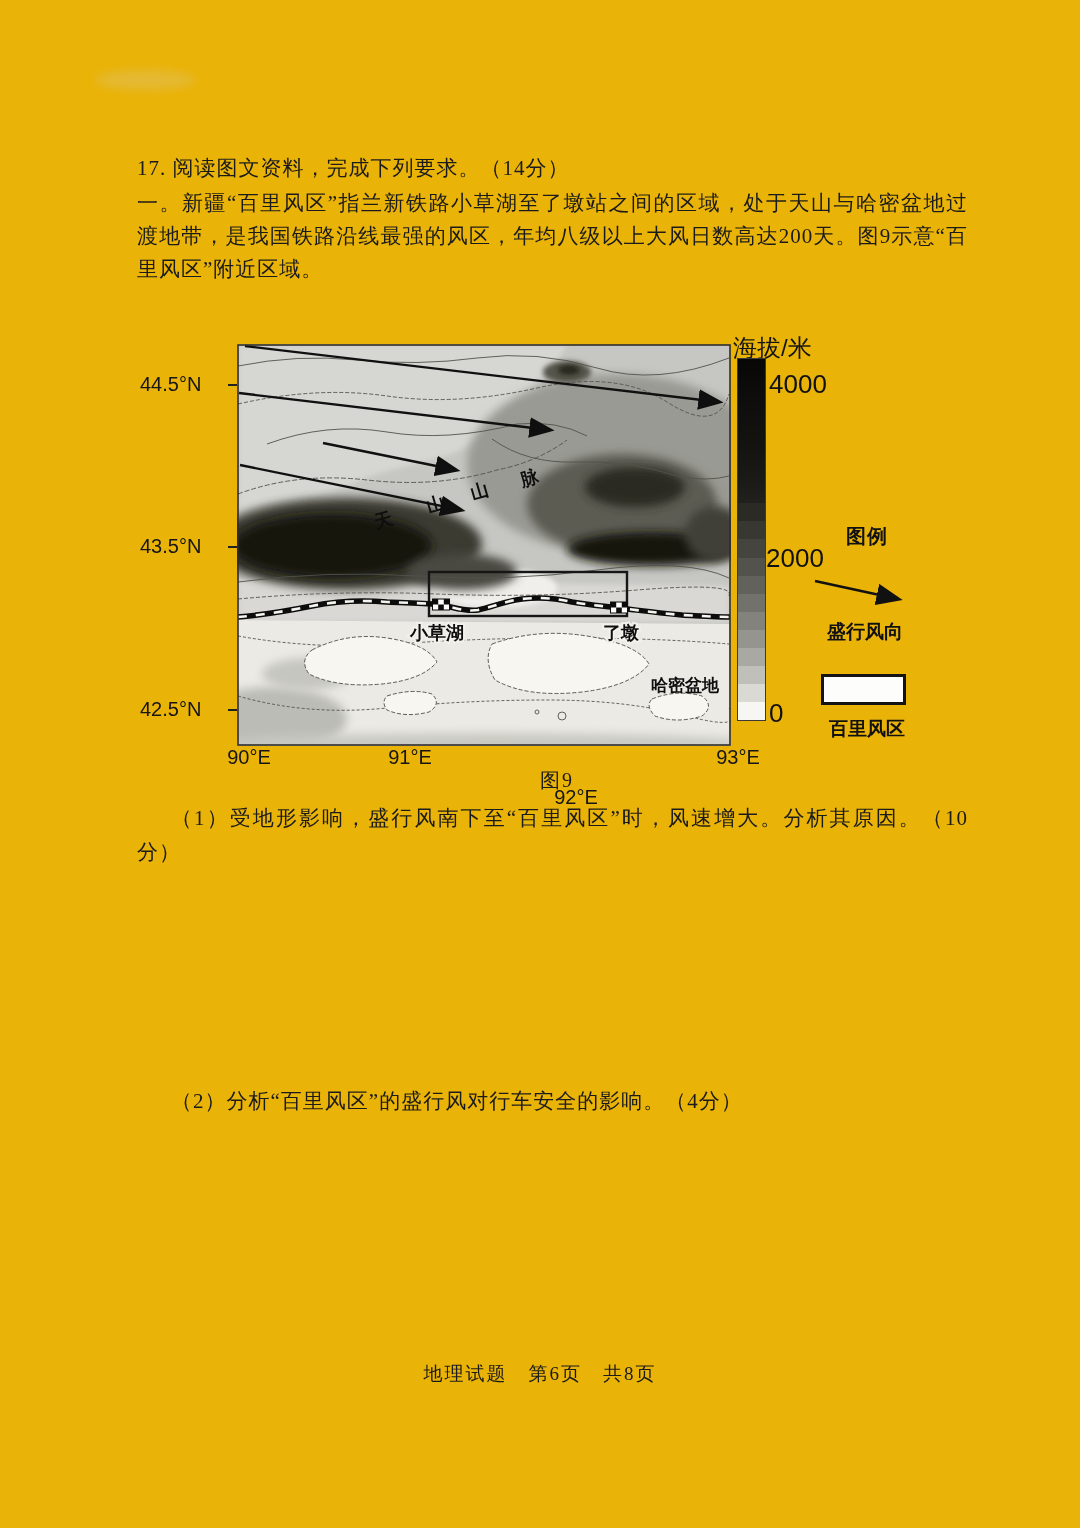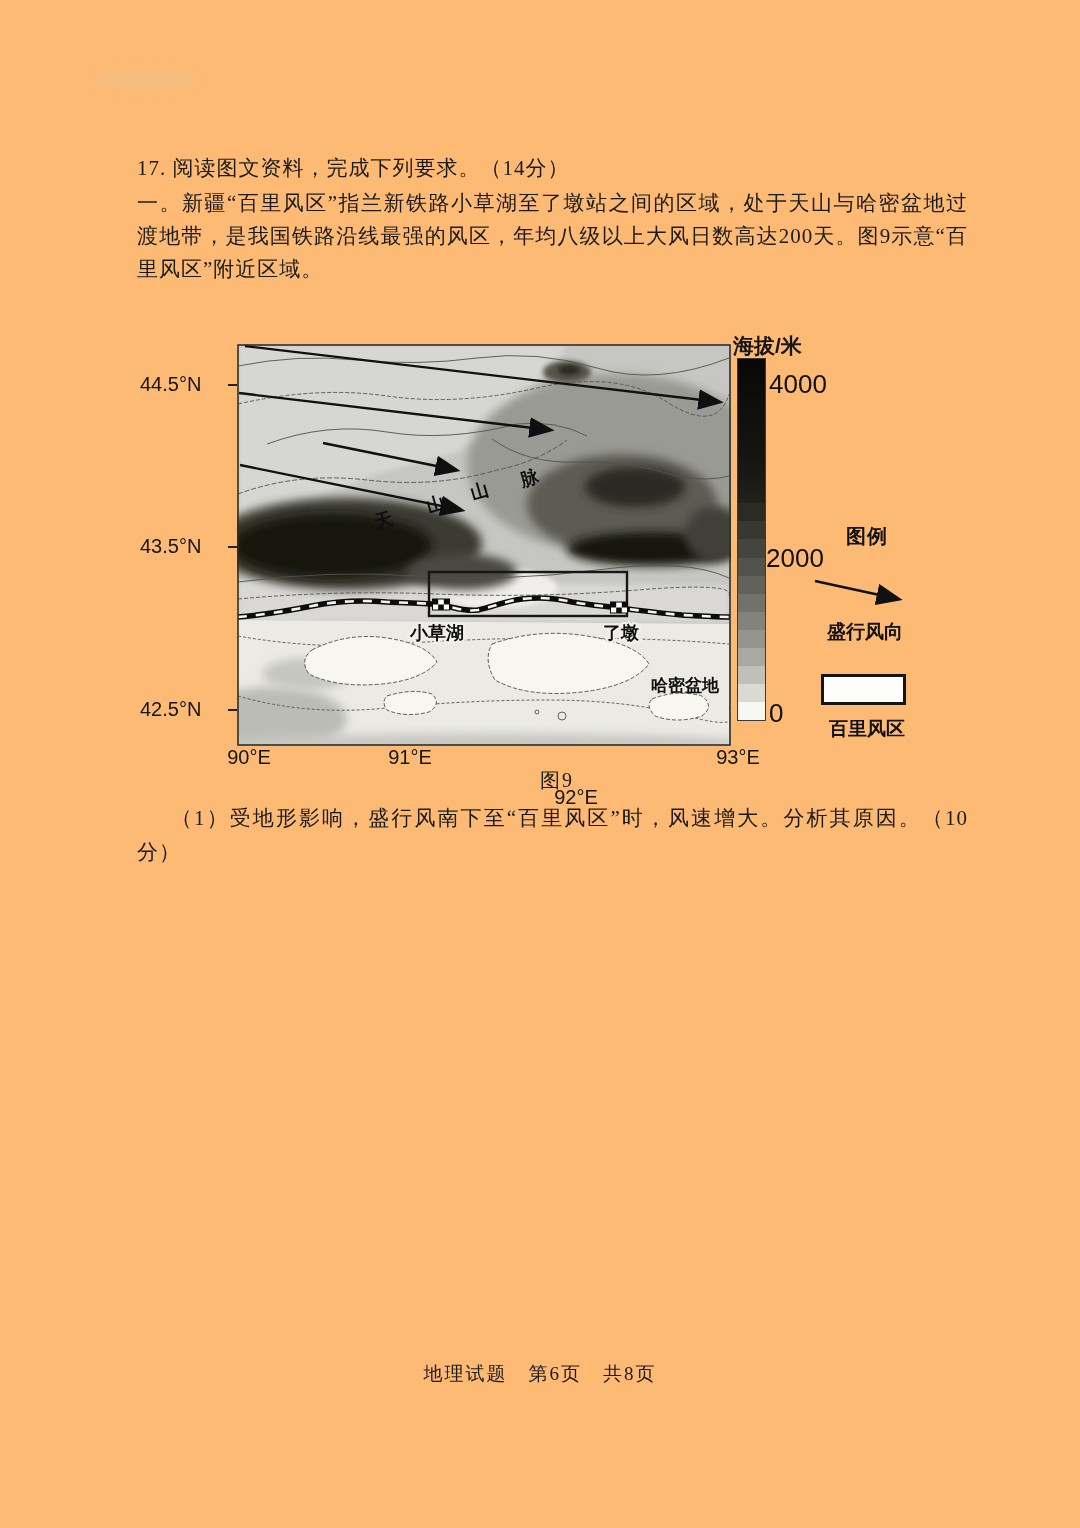--- a/index.html
+++ b/index.html
@@ -1,18 +1,18 @@
 <!DOCTYPE html>
 <html><head>
 <meta charset="utf-8">
 <style>
   html,body{margin:0;padding:0;background:#e8e8e8;}
   .page{
     position:relative;width:1080px;height:1528px;margin:0 auto;
-    background:#fdba74;overflow:hidden;
+    background:#eab308;overflow:hidden;
     font-family:"Liberation Serif","DejaVu Serif",serif;color:#1b1b1b;
   }
   .smudge{
     position:absolute;left:95px;top:70px;width:100px;height:20px;
     background:rgba(214,202,160,.28);border-radius:50%;filter:blur(5px);
   }
   .q-title{
     position:absolute;left:137px;top:153px;width:832px;
     font-size:21px;line-height:30px;letter-spacing:1px;
   }
@@ -36,22 +36,22 @@
     position:absolute;left:140px;width:85px;text-align:left;
     font-family:"Liberation Sans","DejaVu Sans",sans-serif;font-size:20px;color:#161616;
   }
   .lat-tick{position:absolute;left:228px;width:9px;height:2px;background:#222;}
   .lon-label{
     position:absolute;top:746px;width:70px;text-align:center;
     font-family:"Liberation Sans","DejaVu Sans",sans-serif;font-size:20px;color:#161616;
   }
   
   .cb-title{
-    position:absolute;left:733px;top:332px;font-size:21px;
-    font-family:"Liberation Sans","DejaVu Sans",sans-serif;font-weight:700;color:#141414;
+    position:absolute;left:733px;top:332px;font-size:24px;
+    font-family:"Liberation Sans","DejaVu Sans",sans-serif;font-weight:400;color:#141414;
   }
   .colorbar{
     position:absolute;left:737px;top:358px;width:29px;height:363px;
     border:1px solid #3a3a3a;box-sizing:border-box;
     background:linear-gradient(to bottom,
       #070706 0%, #0e0e0c 12%, #131310 24%, #1a1a17 34%, #21211d 40%,
       #2b2b26 40%, #2b2b26 45%,
       #383832 45%, #383832 50%,
       #454540 50%, #454540 55%,
       #53534d 55%, #53534d 60%,
@@ -227,16 +227,17 @@
   <div class="legend-label legend-wind">盛行风向</div>
   <div class="legend-swatch"></div>
   <div class="legend-label legend-zone">百里风区</div>
 
   <div class="fig-caption">图9</div>
 
   <div class="subq" style="top:801px;">
     <div class="jline sub-indent">（1）受地形影响，盛行风南下至“百里风区”时，风速增大。分析其原因。（10</div>
     <div>分）</div>
   </div>
+  <div class="subq sub-indent" style="top:1084px;">（2）分析“百里风区”的盛行风对行车安全的影响。（4分）</div>
 
   <div class="footer">地理试题　第6页　共8页</div>
 
 </div>
 
 </body></html>

